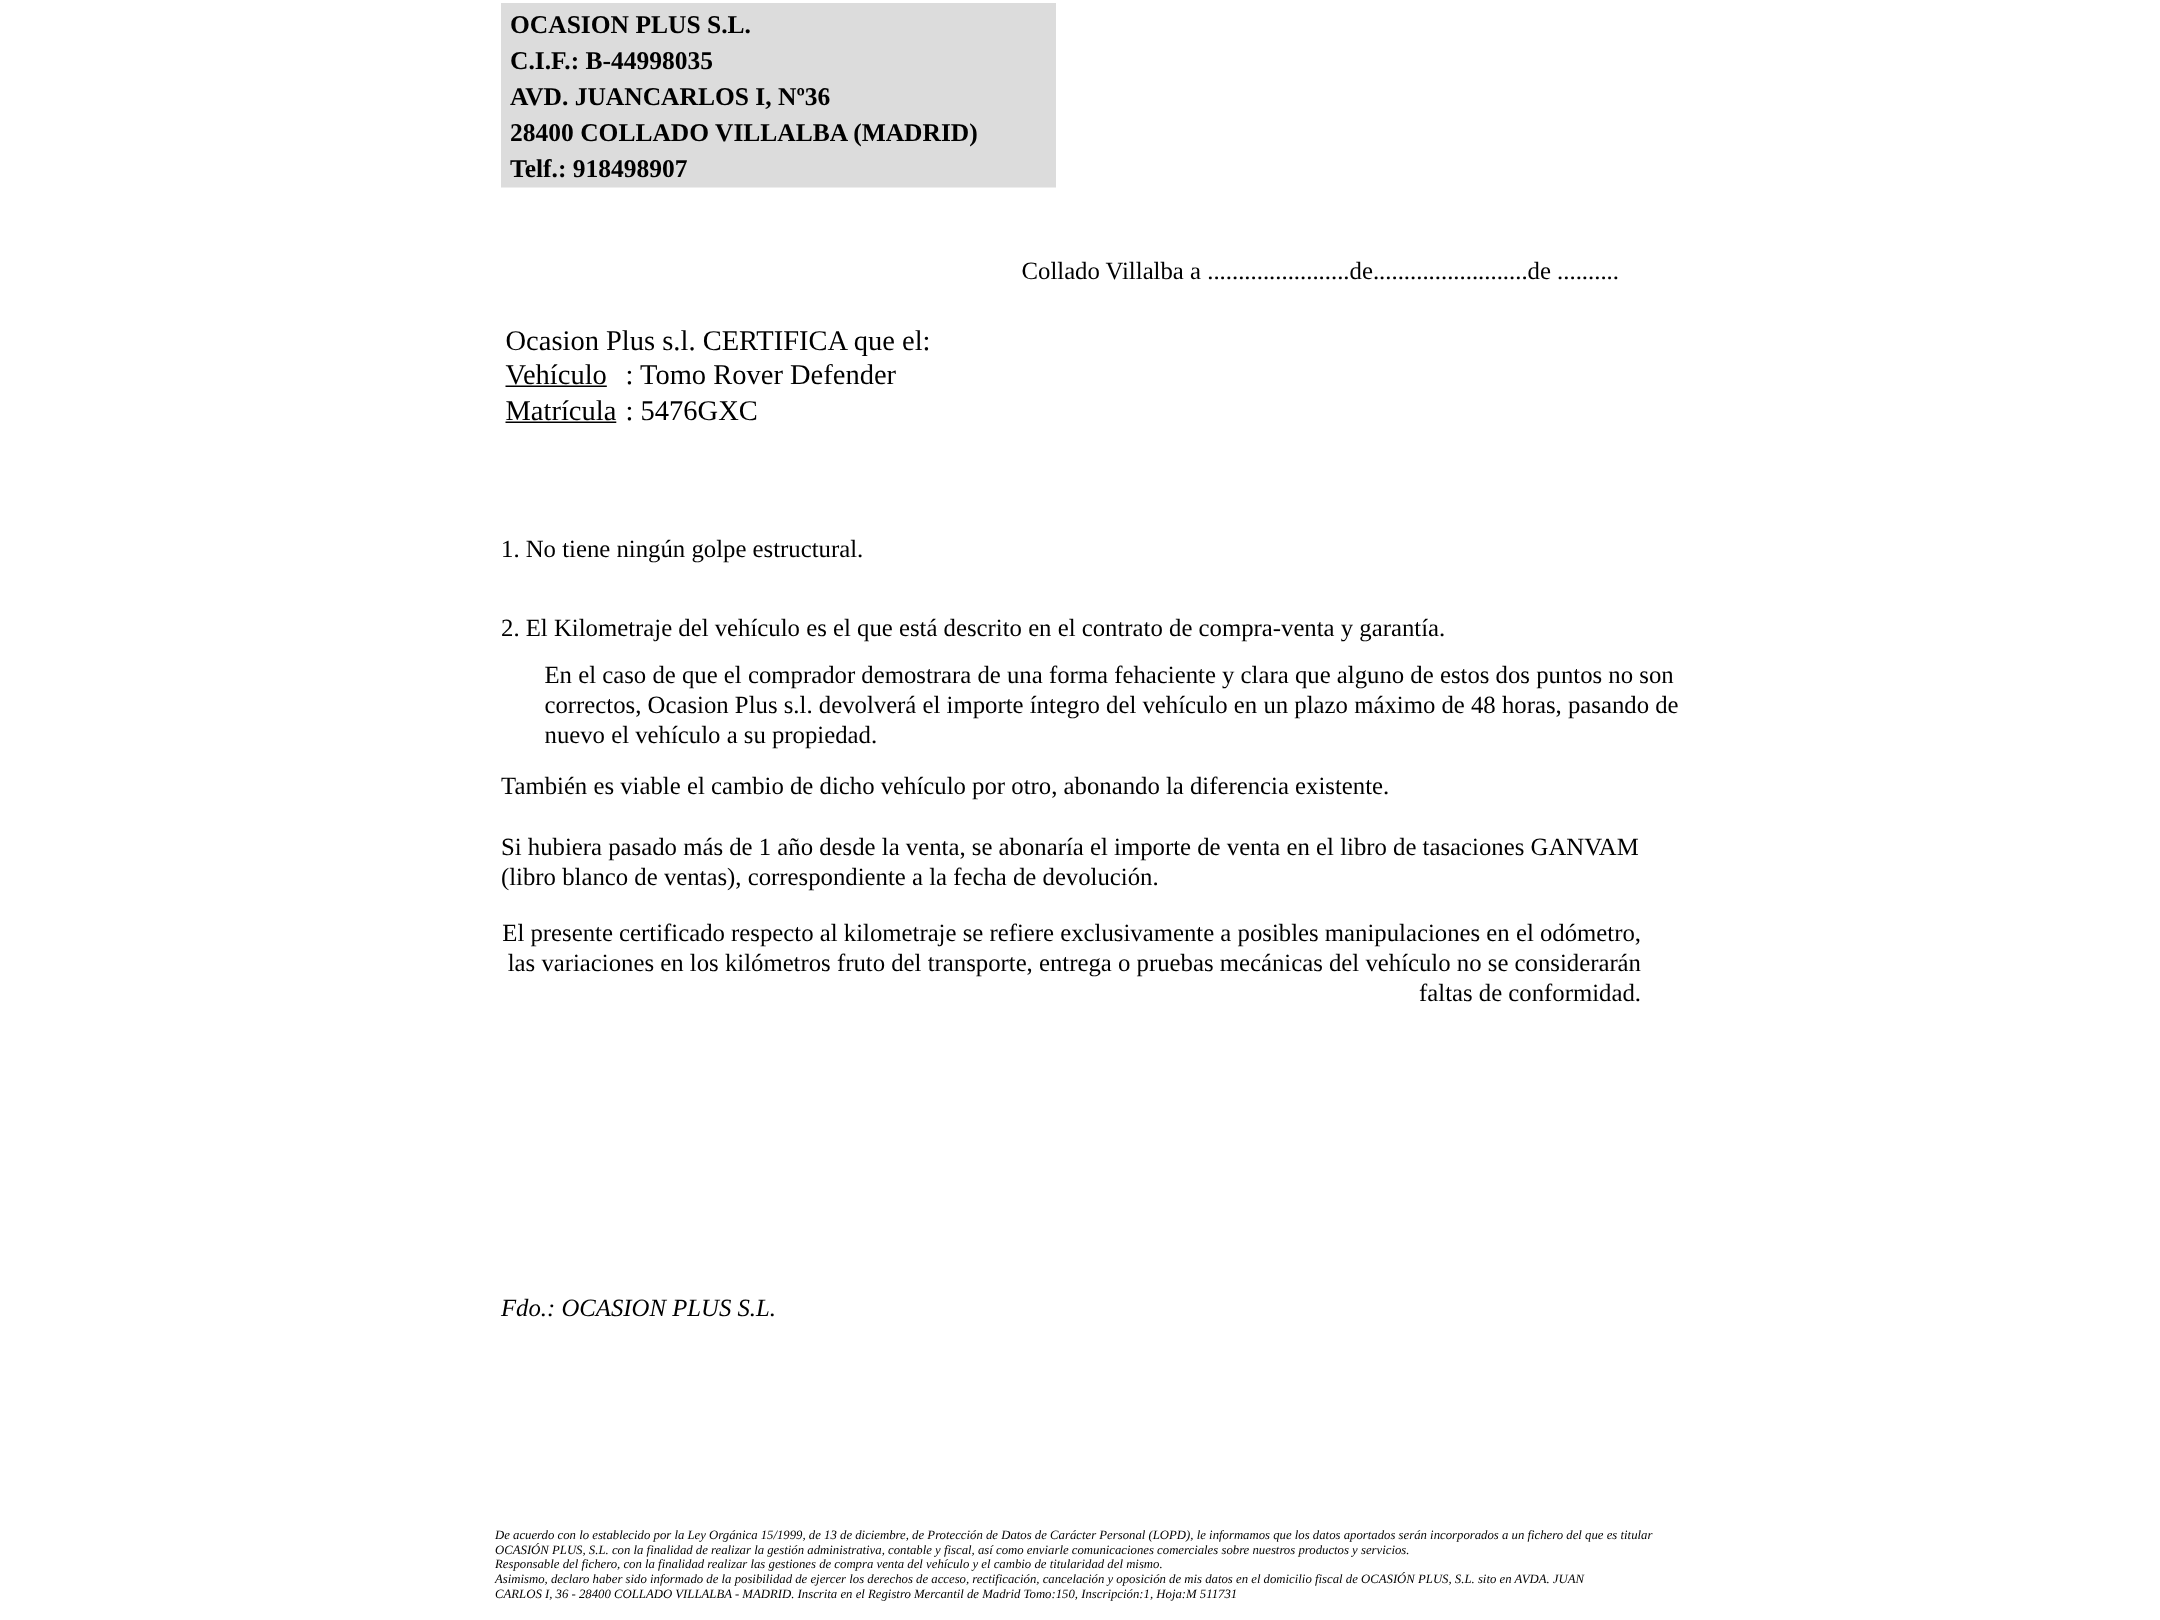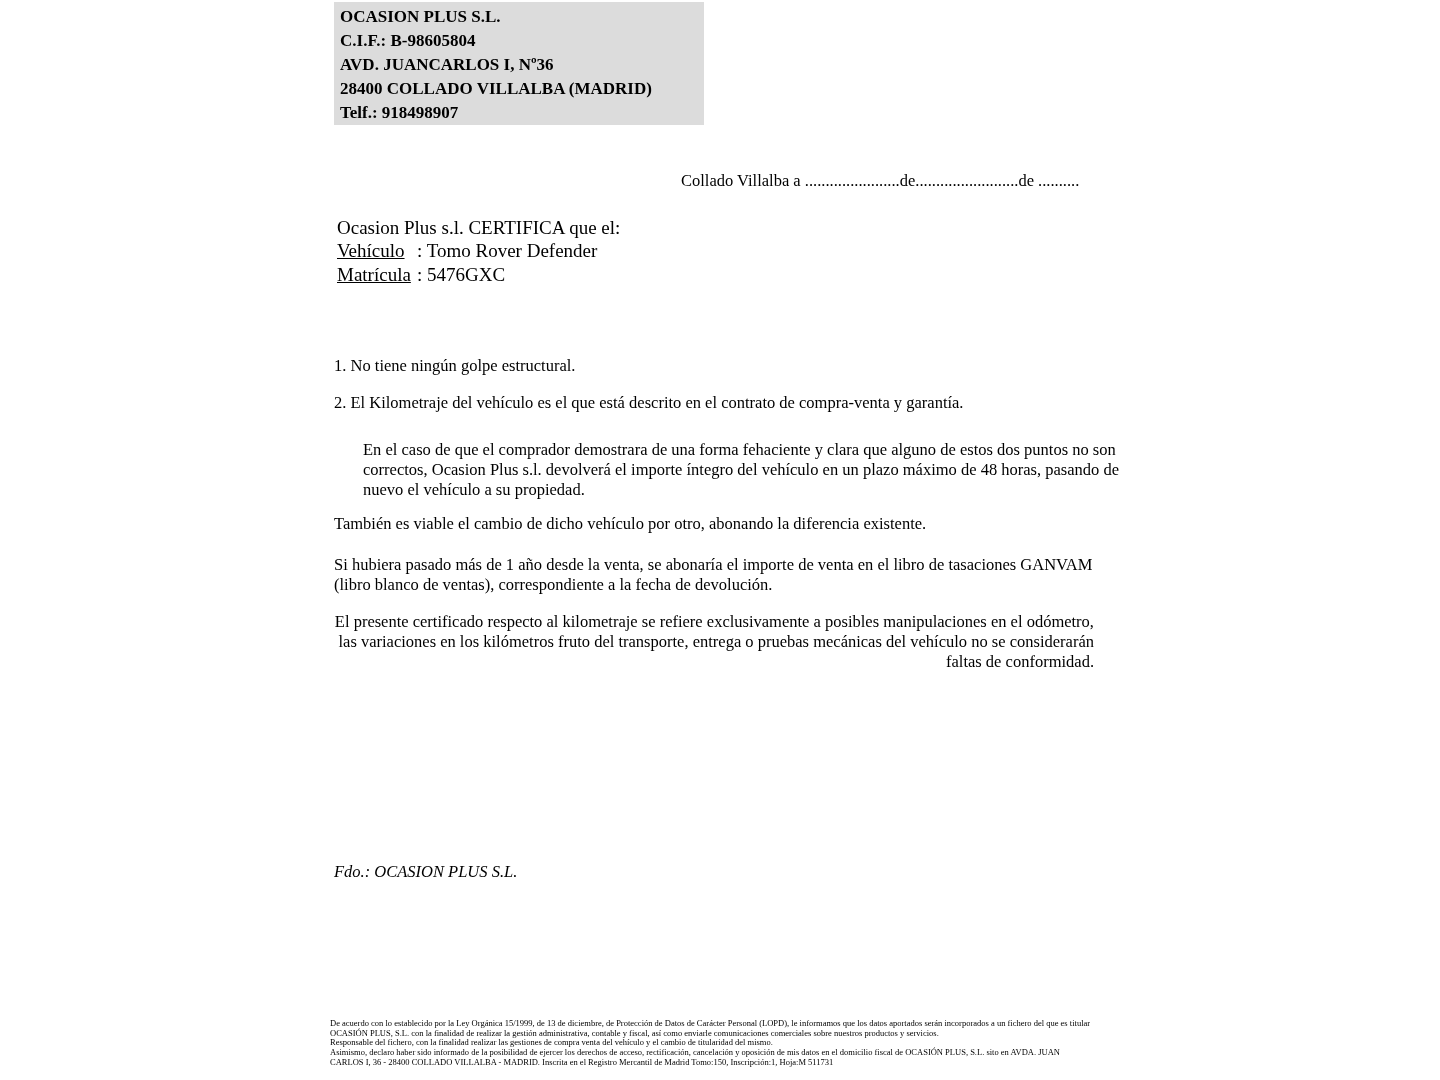--- a/index.html
+++ b/index.html
@@ -43,21 +43,21 @@
   .label-cell { display: inline-block; width: 80px; }
   .underlined { text-decoration: underline; }
   .point {
     position: absolute;
     left: 334px;
     font-size: 16.5px;
     white-space: nowrap;
     margin-top: 31px;
   }
   .point-1 { top: 325px; }
-  .point-2 { top: 362px; }
+  .point-2 { top: 378px; }
   .para {
     position: absolute;
     left: 334px;
     width: 760px;
     font-size: 16.5px;
     line-height: 19.8px;
   }
   .para-1 { top: 440px; margin-left: 29px; }
   .para-2 { top: 514px; }
   .para-3 { top: 555px; }
@@ -70,30 +70,30 @@
     font-style: italic;
   }
   .legal {
     position: absolute;
     left: 330px;
     top: 1019px;
     width: 780px;
     font-size: 8.5px;
     line-height: 9.7px;
   }
-  .legal-line { white-space: nowrap; }
+  .legal-line { white-space: nowrap; font-style: italic; }
 </style>
 </head>
 <body>
 
 <div class="page">
 
   <div class="company-box">
     <div>OCASION PLUS S.L.</div>
-    <div>C.I.F.: B-98605804</div>
+    <div>C.I.F.: B-44998035</div>
     <div>AVD. JUANCARLOS I, Nº36</div>
     <div>28400 COLLADO VILLALBA (MADRID)</div>
     <div>Telf.: 918498907</div>
   </div>
 
   <div class="date-line">Collado Villalba a .......................de.........................de ..........</div>
 
   <div class="certify">
     <div>Ocasion Plus s.l. CERTIFICA que el:</div>
     <div class="row">

